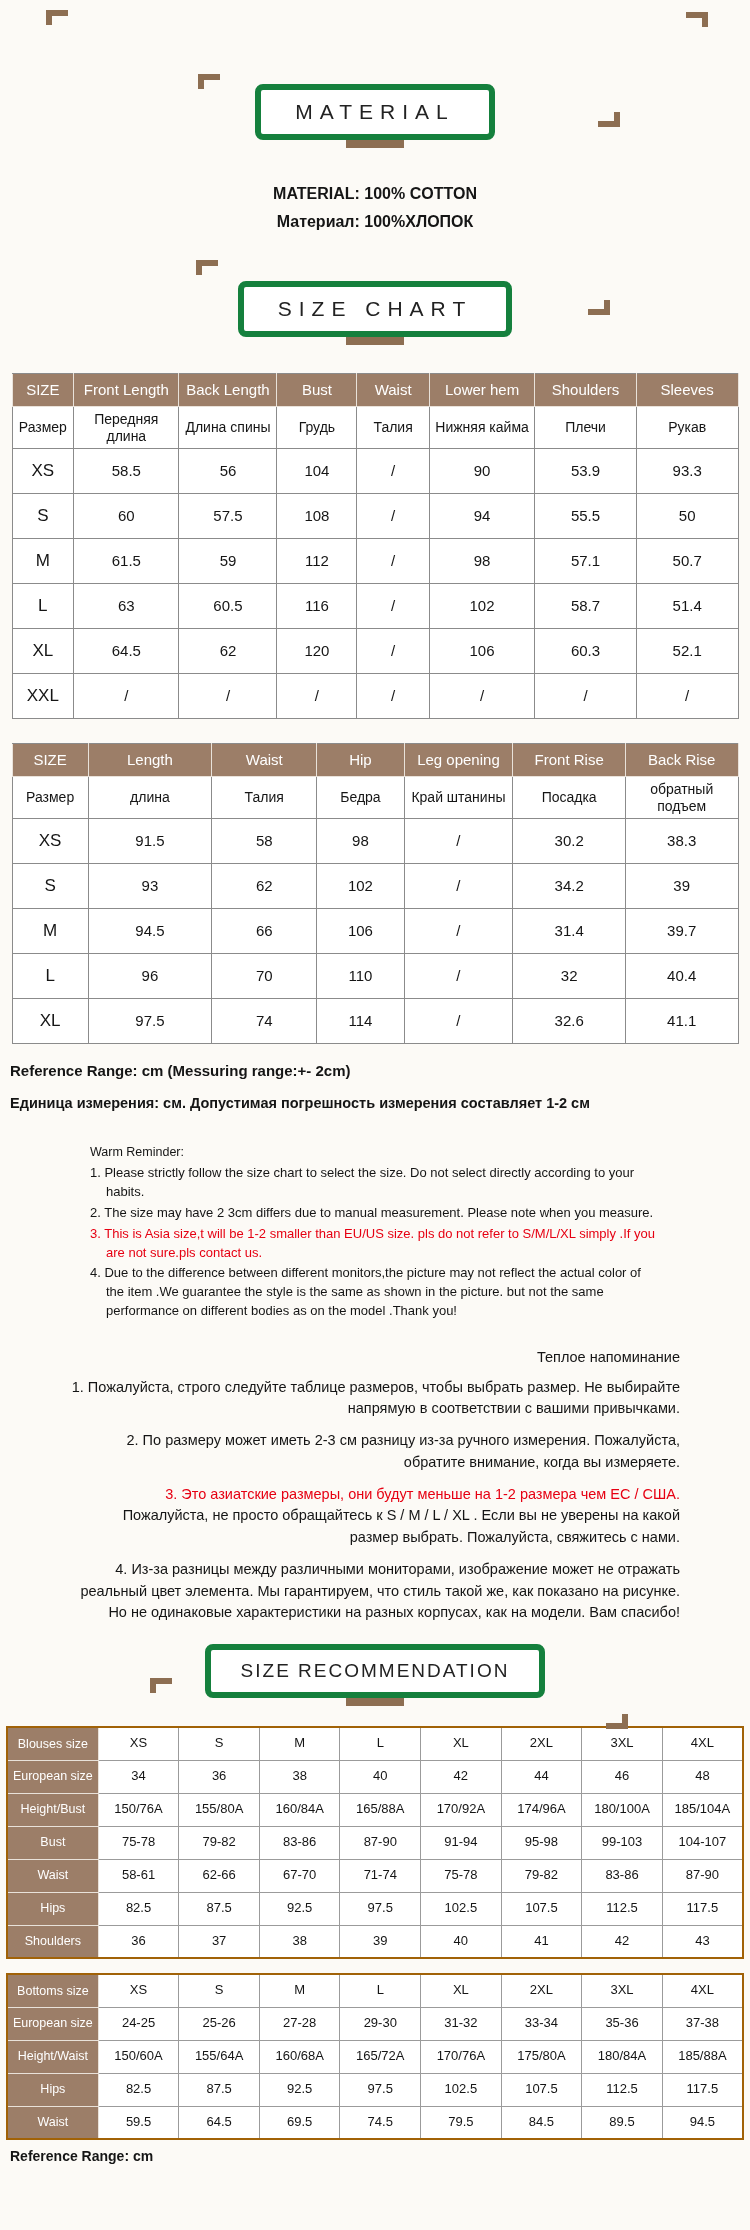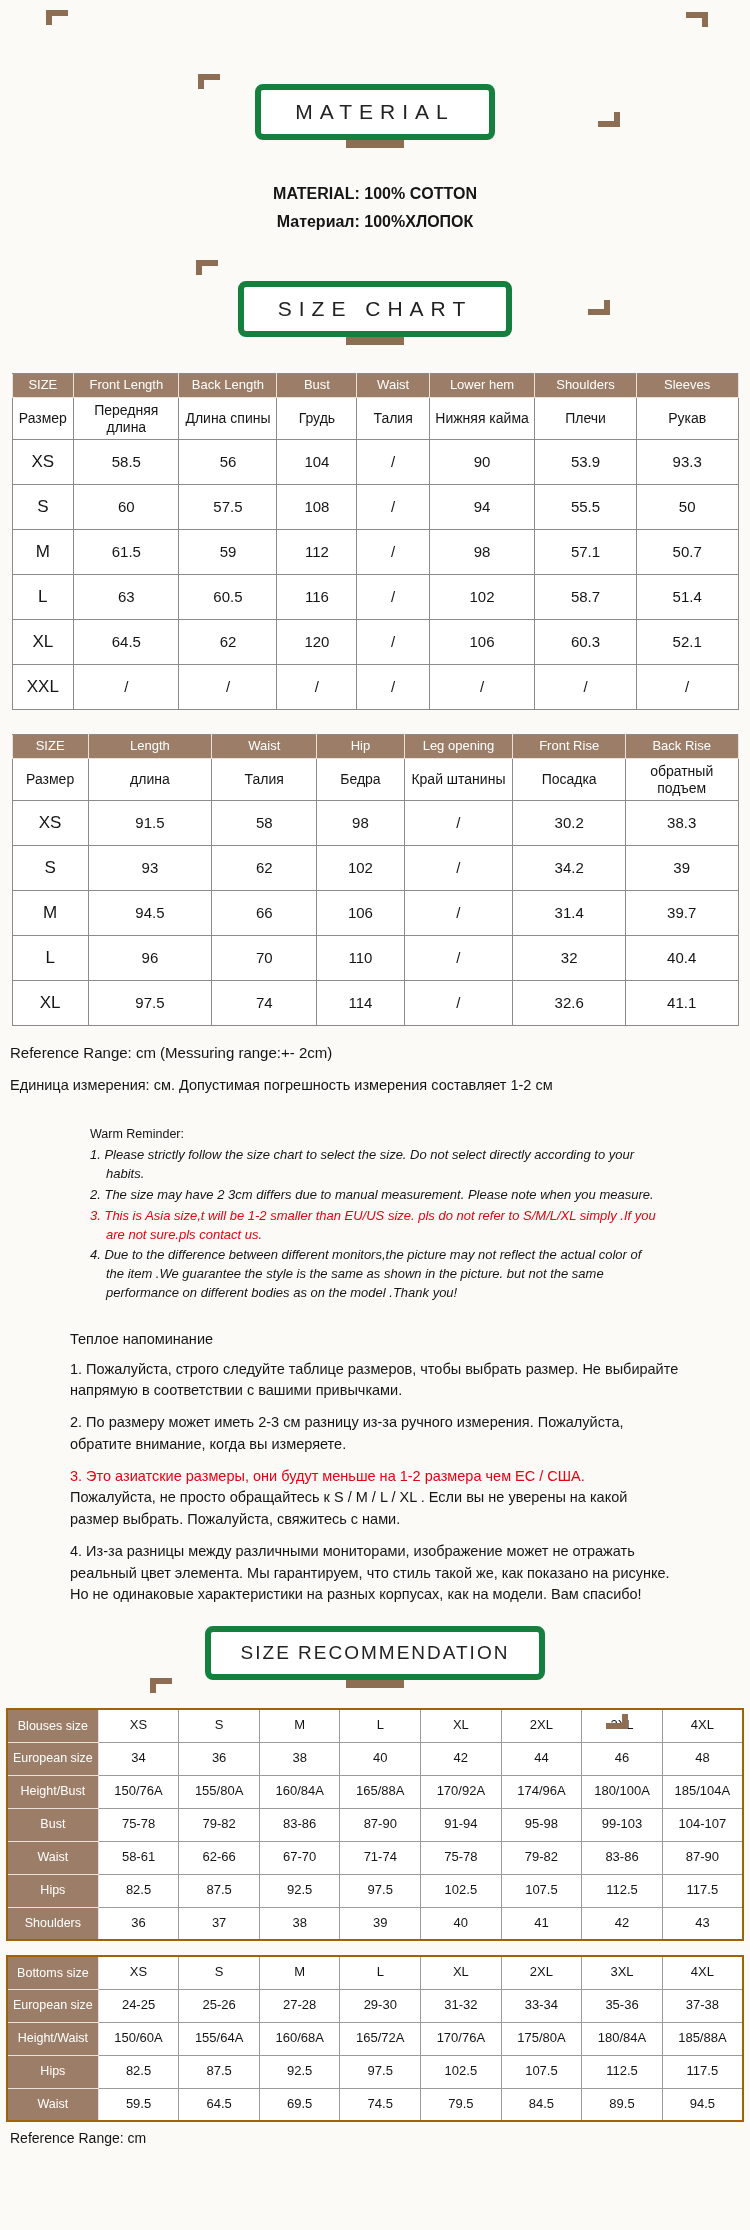--- a/index.html
+++ b/index.html
@@ -44,38 +44,38 @@
     border-collapse: collapse; table-layout: fixed;
     width: 727px; margin: 0 auto; background: #fff;
     border: 1px solid #8b8b8b;
   }
   .size-table th, .size-table td {
     border: 1px solid #8b8b8b; text-align: center; vertical-align: middle;
     padding: 1px 2px; line-height: 1.15; overflow: hidden;
   }
   .size-table thead tr.en th {
     background: #9c7e68; color: #fff; font-weight: 400;
-    font-size: 13px; height: 24px; border-color: #f3 efe; border: 1px solid #e9e2da;
+    font-size: 15px; height: 33px; border-color: #f3 efe; border: 1px solid #e9e2da;
     border-top-color: #8b8b8b;
   }
   .size-table thead tr.ru th { font-weight: 400; font-size: 14px; height: 42px; }
   .size-table td { font-size: 15px; height: 45px; }
   .size-table td.size-cell { font-size: 17px; }
   .size-table.t1 { margin-top: 36px; }
   .size-table.t2 { margin-top: 24px; }
 
-  .ref-line { margin: 18px 0 0 10px; font-weight: 400; font-size: 15px; }
+  .ref-line { margin: 18px 0 0 10px; font-weight: 700; font-size: 15px; }
   .ref-line.ru { margin-top: 16px; font-size: 14.5px; }
   .ref-line.bottom { margin-top: 8px; font-size: 14px; }
 
   
   .wr-en { width: 570px; margin: 32px auto 0; font-size: 13px; line-height: 1.45; }
   .wr-en .wr-title { font-size: 12.5px; margin-bottom: 3px; }
-  .wr-en p { padding-left: 16px; text-indent: -16px; margin-bottom: 2px; font-style: italic; }
-  .wr-ru { width: 610px; margin: 26px auto 0; font-size: 14.5px; line-height: 1.5; font-weight: 500; }
+  .wr-en p { padding-left: 16px; text-indent: -16px; margin-bottom: 2px; }
+  .wr-ru { width: 610px; margin: 26px auto 0; font-size: 14.5px; line-height: 1.5; font-weight: 500; text-align: right; }
   .wr-ru .wr-title { margin-bottom: 8px; }
   .wr-ru p { margin-bottom: 10px; }
   .wr-ru p.red { margin-bottom: 0; }
   .red { color: #e60012; }
 
   
   table.rec-table {
     border-collapse: collapse; table-layout: fixed;
     width: 738px; margin: 0 auto; background: #fff;
     border: 2px solid #a16207;

